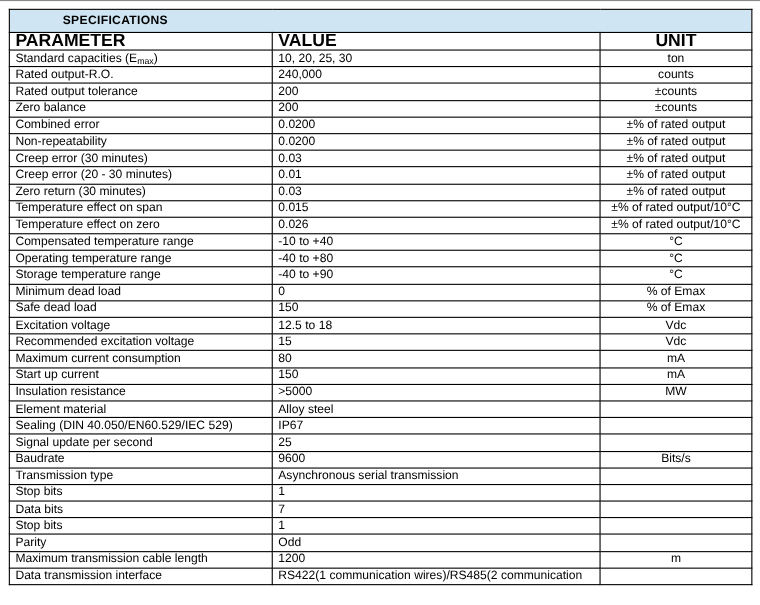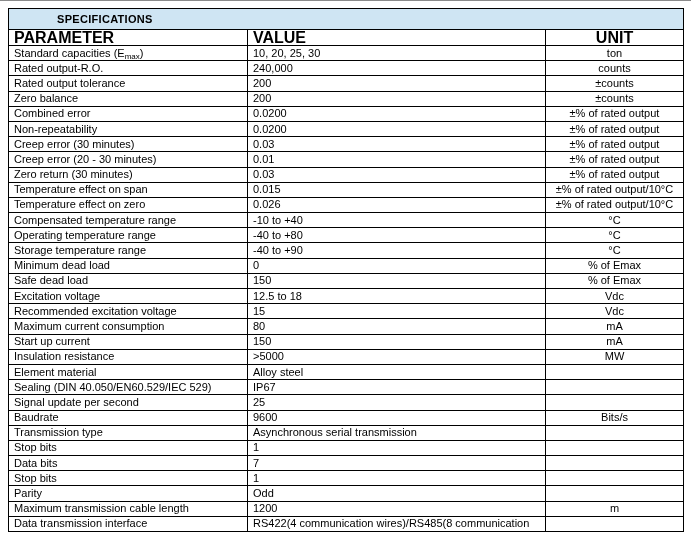--- a/index.html
+++ b/index.html
@@ -234,17 +234,17 @@
     <td class="val"><span>Odd</span></td>
     <td class="unit"><span></span></td>
   </tr>
       <tr>
     <td class="param"><span>Maximum transmission cable length</span><sub></sub><span></span></td>
     <td class="val"><span>1200</span></td>
     <td class="unit"><span>m</span></td>
   </tr>
       <tr>
     <td class="param"><span>Data transmission interface</span><sub></sub><span></span></td>
-    <td class="val"><span>RS422(4 communication wires)/RS485(8 communication</span></td>
+    <td class="val"><span>RS422(1 communication wires)/RS485(2 communication</span></td>
     <td class="unit"><span></span></td>
   </tr>
     </tbody>
 </table>
 
 </body></html>

